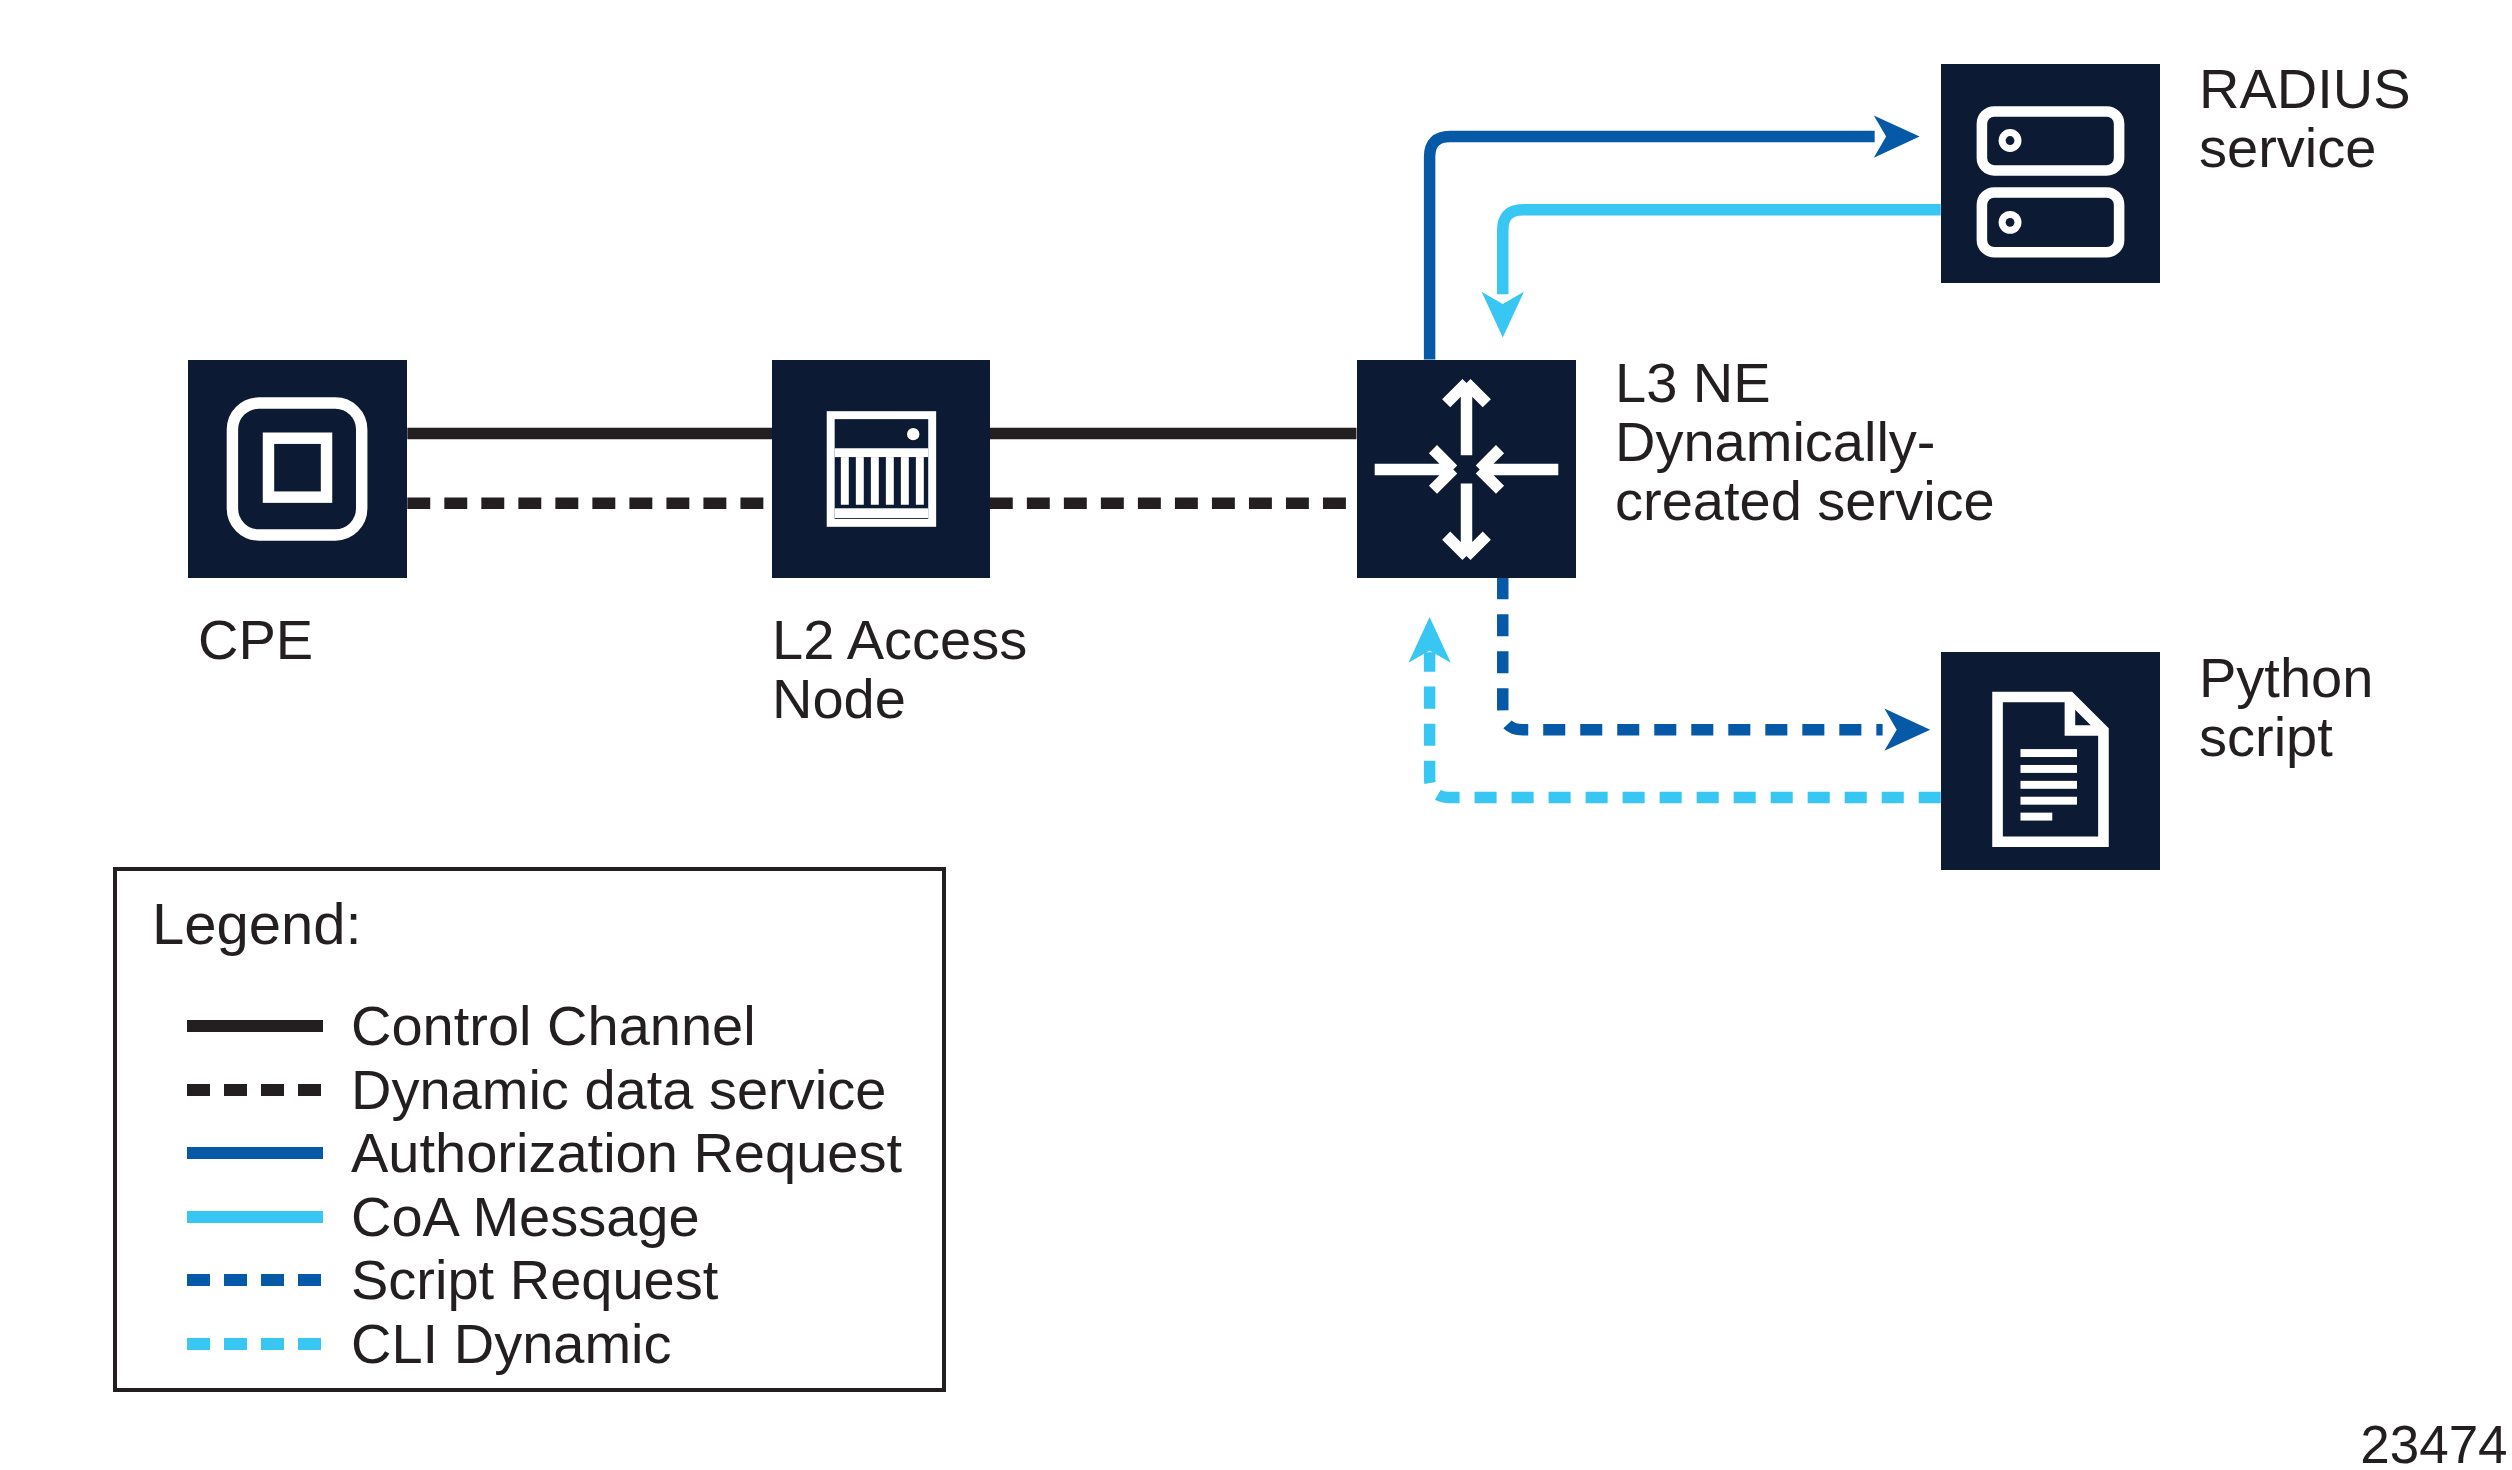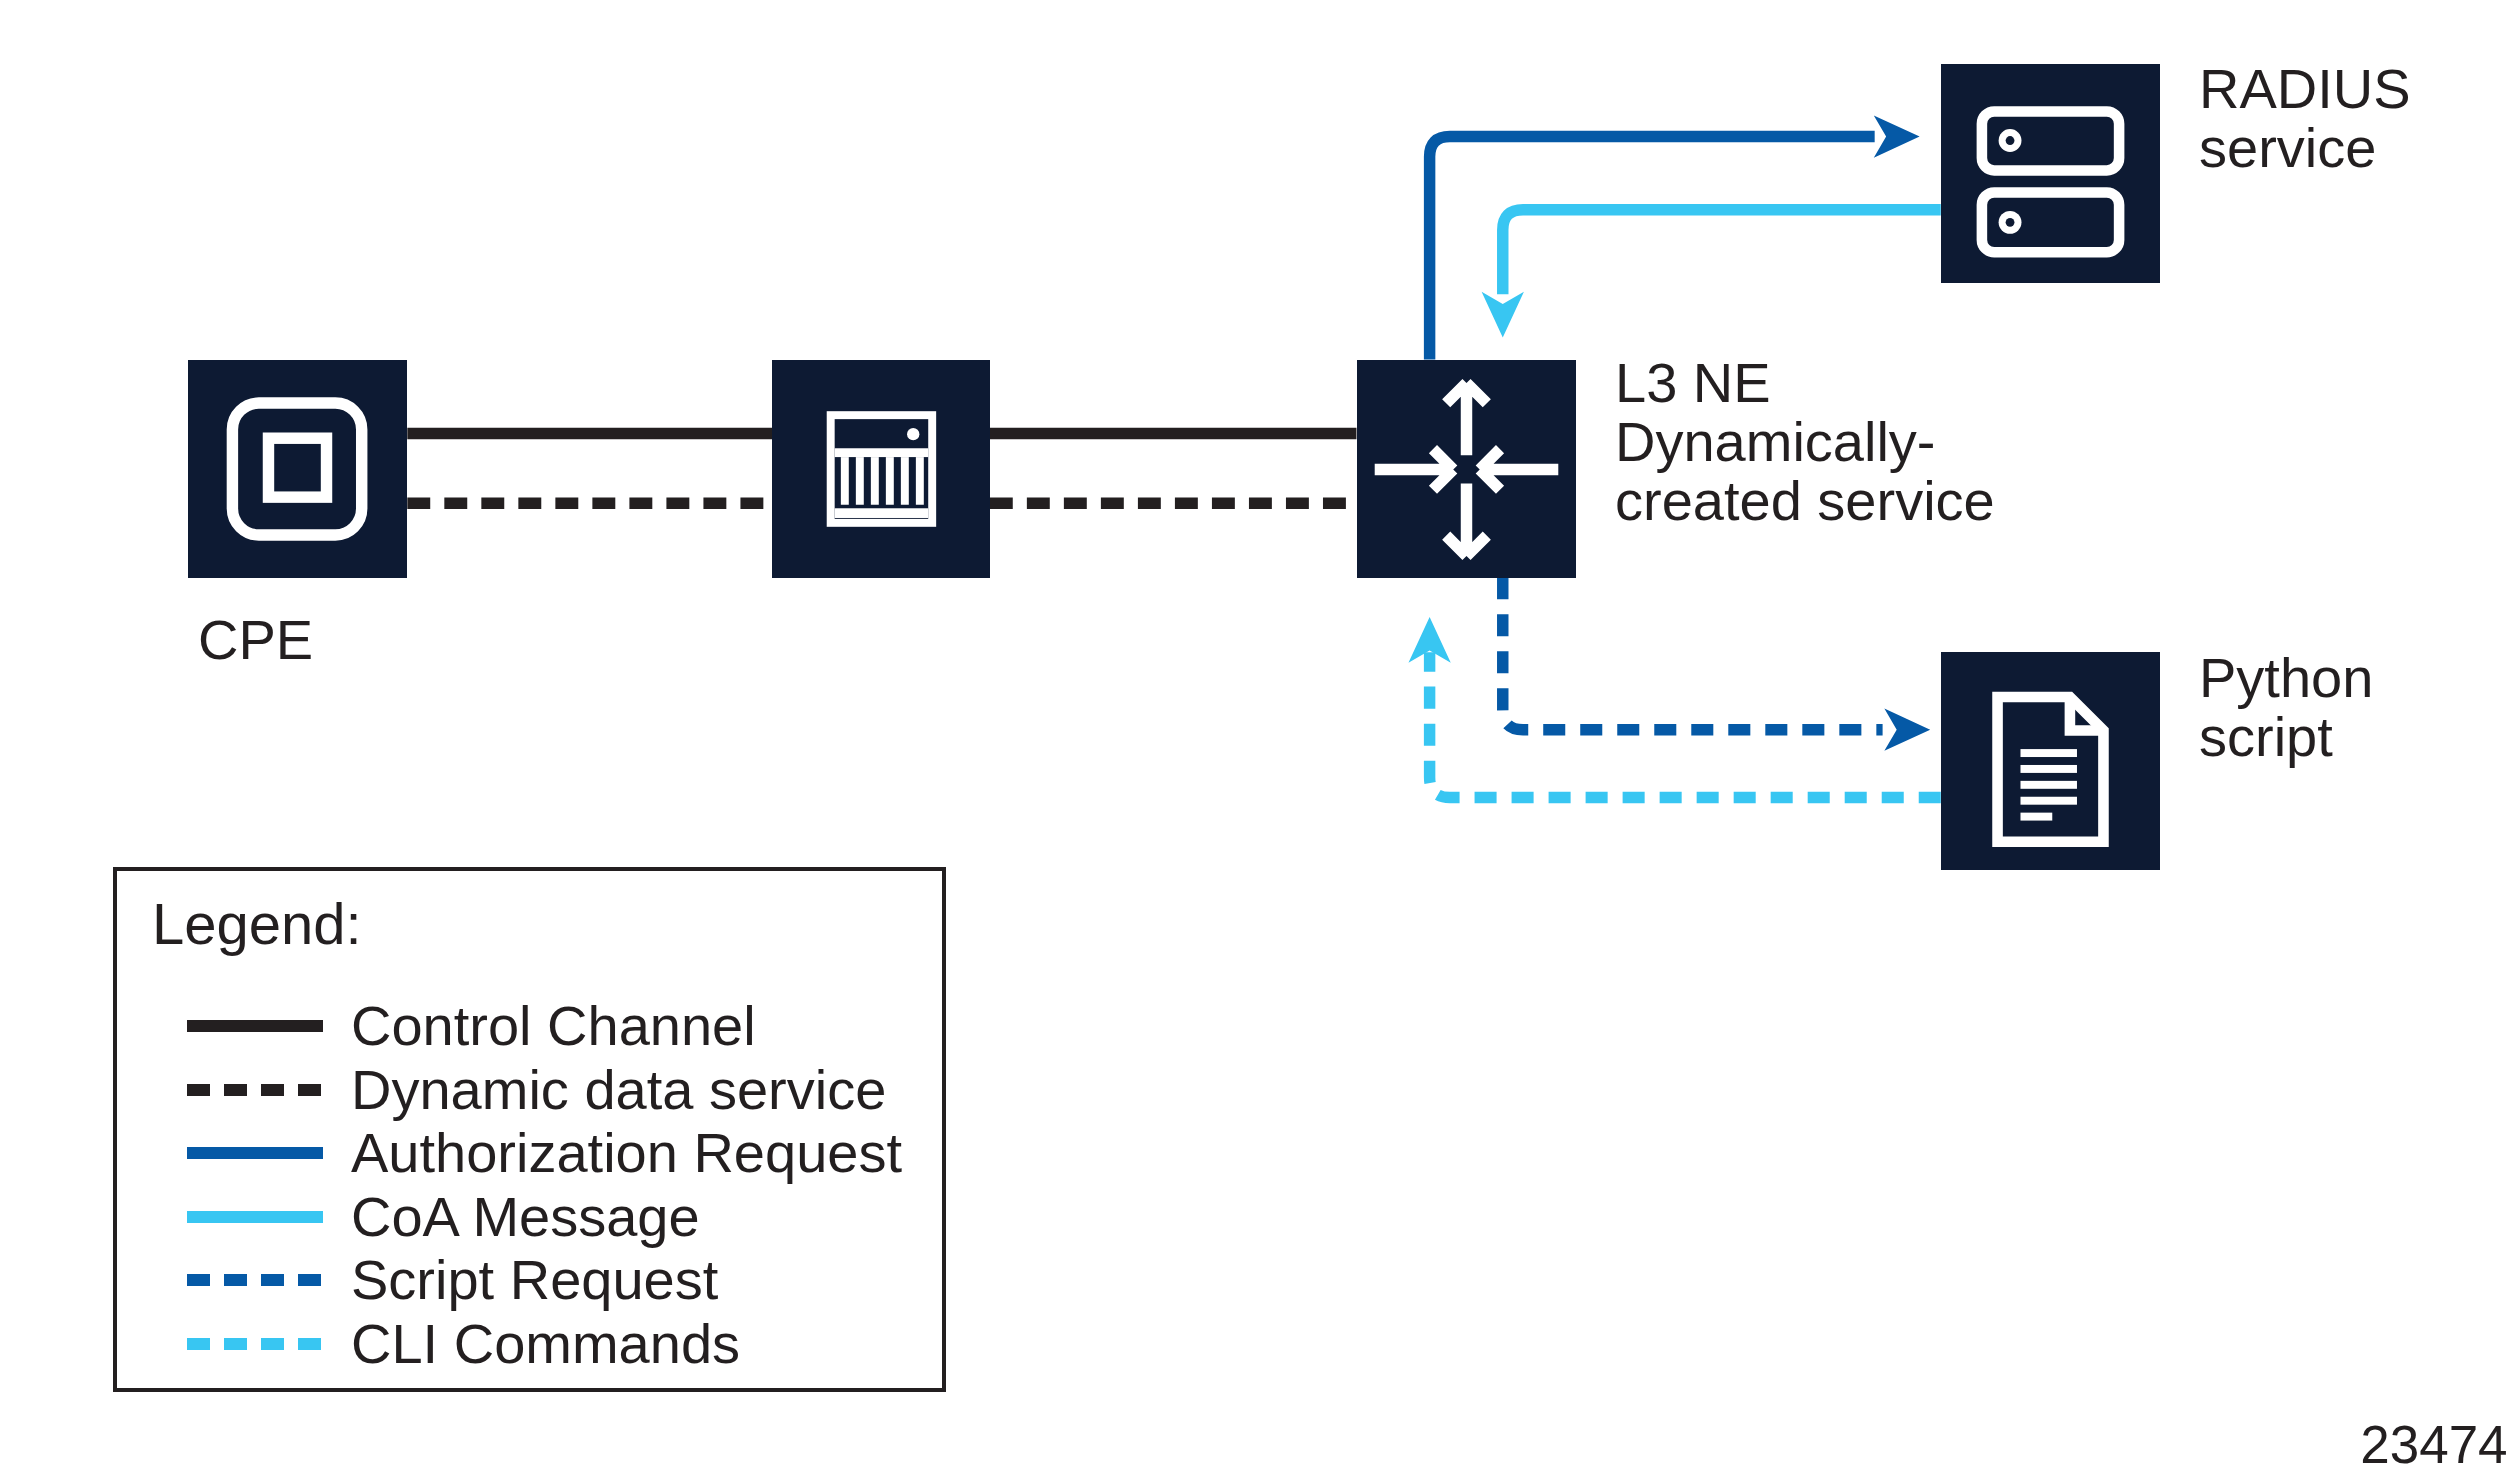--- a/index.html
+++ b/index.html
@@ -109,20 +109,24 @@
       <circle class="ic-fill" cx="160" cy="84" r="7"></circle>
       <rect class="ic-fill" x="78" y="110" width="9" height="54"></rect>
       <rect class="ic-fill" x="95" y="110" width="9" height="54"></rect>
       <rect class="ic-fill" x="112" y="110" width="9" height="54"></rect>
       <rect class="ic-fill" x="129" y="110" width="9" height="54"></rect>
       <rect class="ic-fill" x="146" y="110" width="9" height="54"></rect>
       <rect class="ic-fill" x="163" y="110" width="9" height="54"></rect>
       <rect class="ic-fill" x="71" y="168" width="106" height="11"></rect>
     </svg>
   </div>
+  <div class="label" style="left:772px;top:610px;">
+    <div>L2 Access</div>
+    <div>Node</div>
+  </div>
 
   <div class="node" style="left:1357px;top:360px;width:219px;height:218px;">
     <svg width="219" height="218" viewBox="0 0 248 247">
       <g class="ic-stroke" style="stroke-width:13">
         <path d="M124 26 V108 M124 26 L101 49 M124 26 L147 49"></path>
         <path d="M124 222 V140 M124 222 L101 199 M124 222 L147 199"></path>
         <path d="M20 124 H109 M109 124 L86 101 M109 124 L86 147"></path>
         <path d="M228 124 H139 M139 124 L162 101 M139 124 L162 147"></path>
       </g>
     </svg>
@@ -182,20 +186,20 @@
     <div class="lg-row" style="top:314px;">
       <div class="sw sw-solid sw-lb"></div>
       <div class="lg-label">CoA Message</div>
     </div>
     <div class="lg-row" style="top:377px;">
       <div class="sw sw-dashed sw-db"></div>
       <div class="lg-label">Script Request</div>
     </div>
     <div class="lg-row" style="top:441px;">
       <div class="sw sw-dashed sw-lb"></div>
-      <div class="lg-label">CLI Commands</div>
+      <div class="lg-label">CLI Dynamic</div>
     </div>
   </div>
 
   <div class="fig-number">23474</div>
 
 </div>
 
 
 </body></html>

